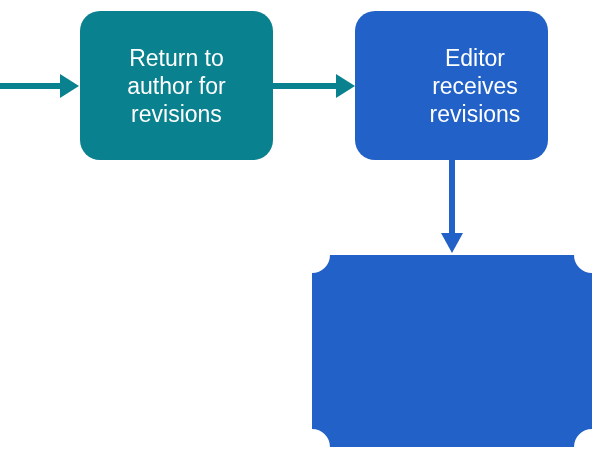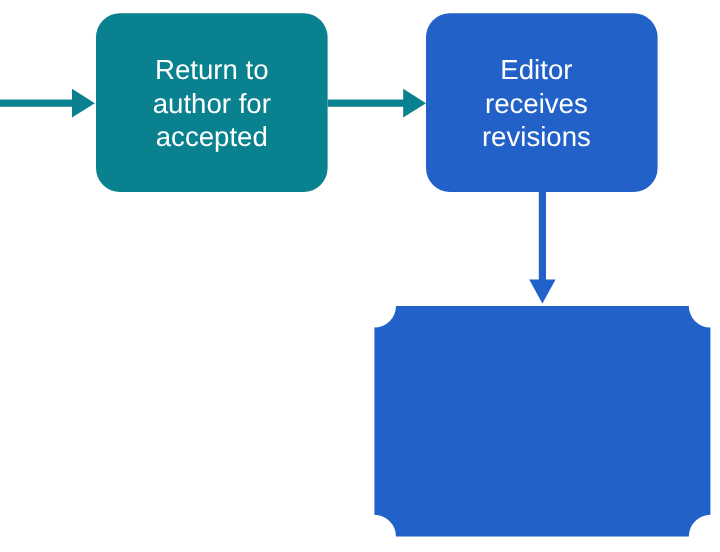--- a/index.html
+++ b/index.html
@@ -36,21 +36,21 @@
     font-size: 23px;
     line-height: 28px;
     font-weight: 400;
   }
   .node-label.big {
     font-size: 37px;
     line-height: 50px;
     font-weight: 700;
   }
   #label-return   { left: 80px;  top: 11px;  width: 193px; height: 149px; }
-  #label-editor   { left: 342px; top: 11px;  width: 210px; height: 149px; }
+  #label-editor   { left: 370px; top: 11px;  width: 210px; height: 149px; }
   #label-accepted { left: 312px; top: 255px; width: 280px; height: 192px; }
 </style>
 </head>
 <body>
 
 <div id="canvas">
 
   <svg id="diagram-svg" viewBox="0 0 600 460" xmlns="http://www.w3.org/2000/svg">
 
     <line x1="0" y1="86" x2="61" y2="86" stroke-width="6" stroke="#0a818e"></line>
@@ -72,20 +72,20 @@
              A 18 18 0 0 0 574 447
              H 330
              A 18 18 0 0 0 312 429
              V 273
              A 18 18 0 0 0 330 255
              Z" fill="#2161c8"></path>
   </svg>
 
   <div id="label-return" class="node-label small">Return to
 author for
-accepted</div>
+revisions</div>
 
   <div id="label-editor" class="node-label small">Editor
 receives
 revisions</div>
 
 
 </div>
 
 </body></html>

